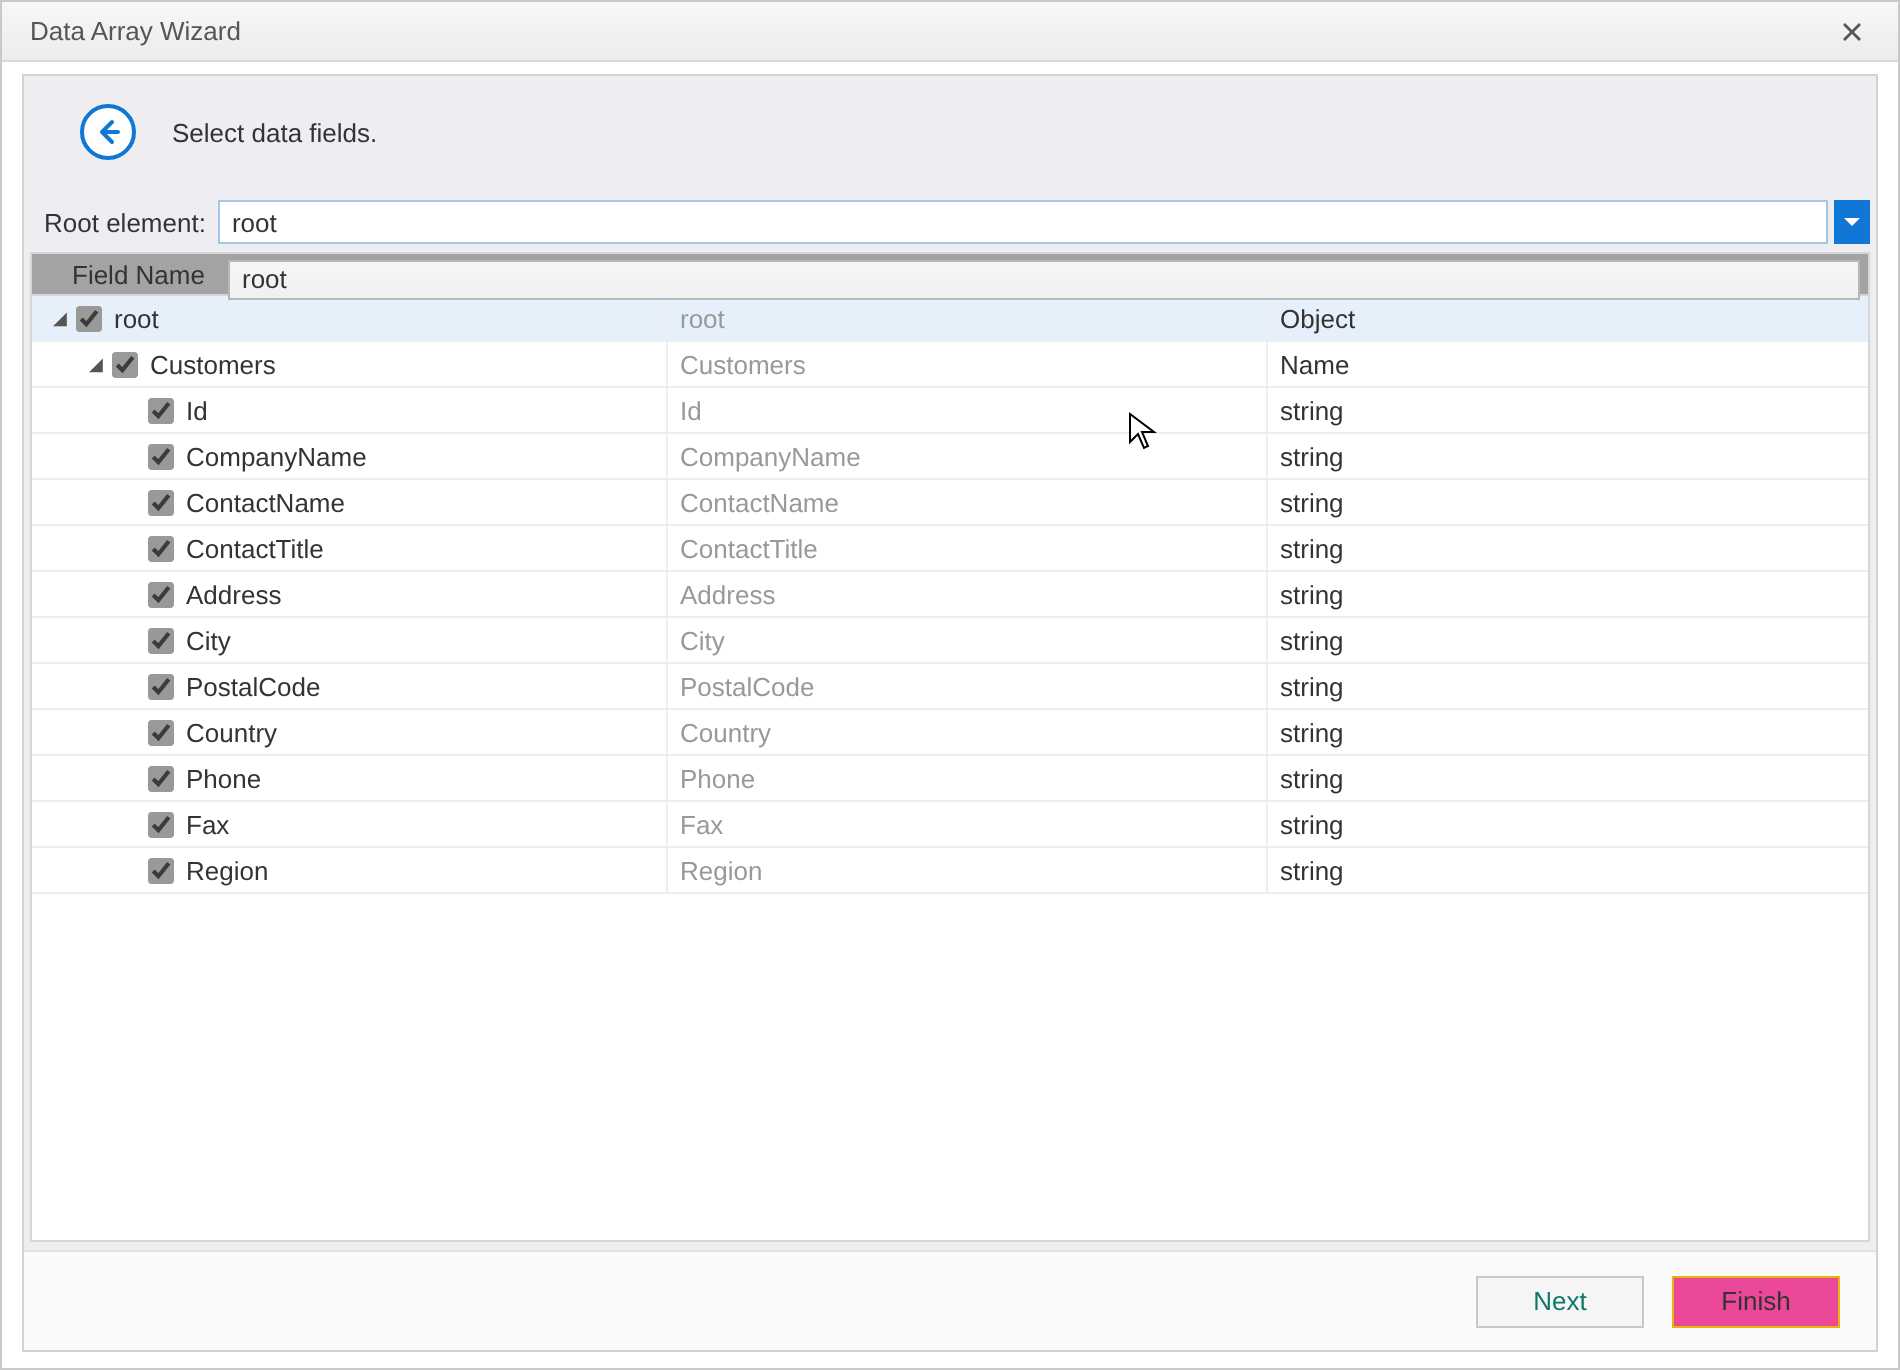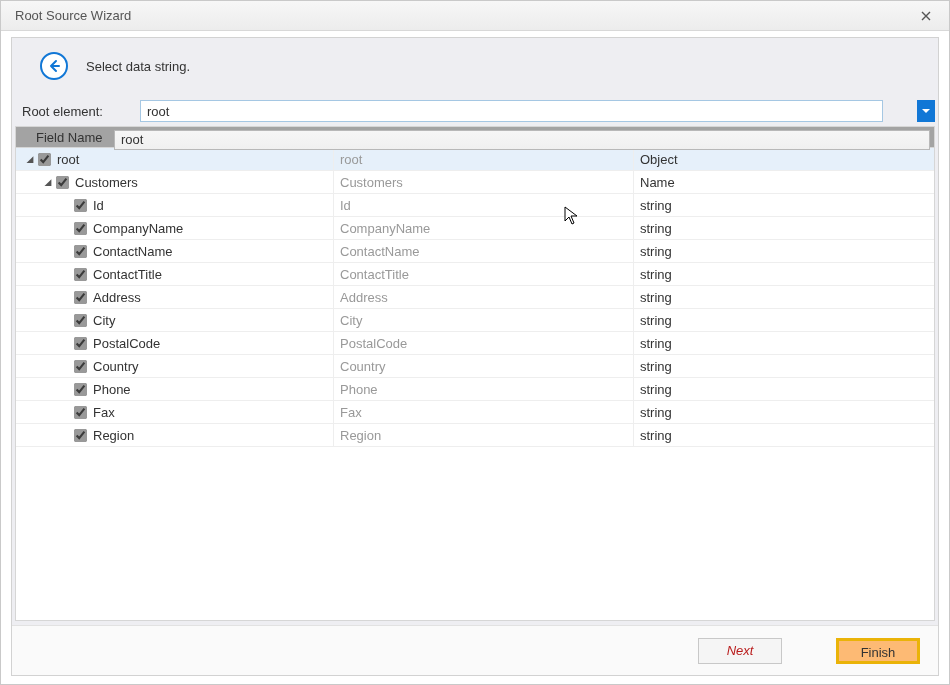--- a/index.html
+++ b/index.html
@@ -9,21 +9,21 @@
   .titlebar .title { flex: 1; color: #555; }
   .titlebar .close { width: 26px; height: 22px; display: flex; align-items: center; justify-content: center; cursor: pointer; color: #555; font-size: 14px; }
 
   .panel-outer { border: 1px solid #d2d2d2; margin: 6px 10px 8px 10px; flex: 1; display: flex; flex-direction: column; background: #eeeef2; position: relative; }
 
   .heading { display: flex; align-items: center; gap: 18px; padding: 14px 20px 18px 28px; }
   .back-btn { width: 28px; height: 28px; border: 2px solid #1177d6; border-radius: 50%; display: flex; align-items: center; justify-content: center; cursor: pointer; background: #fff; }
   .back-btn svg { display: block; }
   .heading .text { color: #333; font-size: 13px; }
 
-  .root-row { display: flex; align-items: center; padding: 0 0 0 10px; height: 26px; gap: 31px; }
+  .root-row { display: flex; align-items: center; padding: 0 0 0 10px; height: 26px; }
   .root-row label { color: #333; margin-right: 6px; }
   .root-select { flex: 1; height: 22px; border: 1px solid #a5c7e3; background: #fff; display: flex; align-items: center; padding: 0 6px; font-size: 13px; color: #333; margin-right: 3px; position: relative; }
   .root-drop { width: 18px; height: 22px; background: #1177d6; display: flex; align-items: center; justify-content: center; cursor: pointer; margin-right: 3px; }
   .root-drop svg { display:block; }
 
   .dropdown { position: absolute; left: 98px; right: 4px; top: 3px; background: linear-gradient(#f6f6f6,#f0f0f0); border: 1px solid #b8b8b8; z-index: 10; }
   .dropdown .opt { height: 18px; line-height: 18px; padding: 0 6px; font-size: 13px; color: #333; cursor: pointer; }
   .dropdown .opt.sel { background: #bcd6f0; }
 
   .grid-area { flex: 1; display: flex; flex-direction: column; padding: 0 3px 4px 3px; margin-top: 2px; position: relative; }
@@ -37,46 +37,46 @@
   .cell-type { flex: 1; display: flex; align-items: center; padding-left: 6px; color: #333; }
   .expander { width: 12px; display: flex; align-items: center; justify-content: center; color: #555; font-size: 9px; }
   .spacer { display: inline-block; }
   .chk { width: 13px; height: 13px; margin: 0 6px 0 2px; accent-color: #999; }
   .row .name { color: #333; }
 
   .cursor { position: absolute; left: 548px; top: 58px; z-index: 20; pointer-events: none; }
 
   .footer { height: 50px; display: flex; align-items: center; justify-content: flex-end; gap: 14px; padding-right: 18px; border-top: 1px solid #e2e2e2; background: #fafafa; }
   .btn { min-width: 84px; height: 26px; border: 1px solid #c8c8c8; background: #f5f5f5; text-align: center; line-height: 24px; font-size: 13px; cursor: pointer; }
-  .btn.disabled { color: #b91c1c; cursor: default; font-style: italic; }
-  .btn.primary { border: 3px solid #eab308; background: #fdba74; color: #333; margin-left: 40px; }
+  .btn.disabled { color: #0f766e; cursor: default; }
+  .btn.primary { border: 1px solid #eab308; background: #ec4899; color: #333; }
 </style>
 </head>
 <body>
 
 <div class="window">
 
   <div class="titlebar">
-    <div class="title">Root Source Wizard</div>
+    <div class="title">Data Array Wizard</div>
     <div class="close">
       <svg width="10" height="10" viewBox="0 0 10 10">
           <path d="M1 1 L9 9 M9 1 L1 9" stroke="#555" stroke-width="1.4" fill="none"></path>
         </svg>
     </div>
   </div>
 
   <div class="panel-outer">
 
     <div class="heading">
       <div class="back-btn">
         <svg width="14" height="14" viewBox="0 0 14 14">
             <path d="M9 2 L4 7 L9 12 M4 7 H12" stroke="#1177d6" stroke-width="2" fill="none" stroke-linecap="round" stroke-linejoin="round"></path>
           </svg>
       </div>
-      <div class="text">Select data string.</div>
+      <div class="text">Select data fields.</div>
     </div>
 
     <div class="root-row">
       <label>Root element:</label>
       <div class="root-select">
         <span>root</span>
       </div>
       <div class="root-drop">
         <svg width="8" height="5" viewBox="0 0 8 5">
             <path d="M0 0 L4 4 L8 0 Z" fill="#fff"></path>

